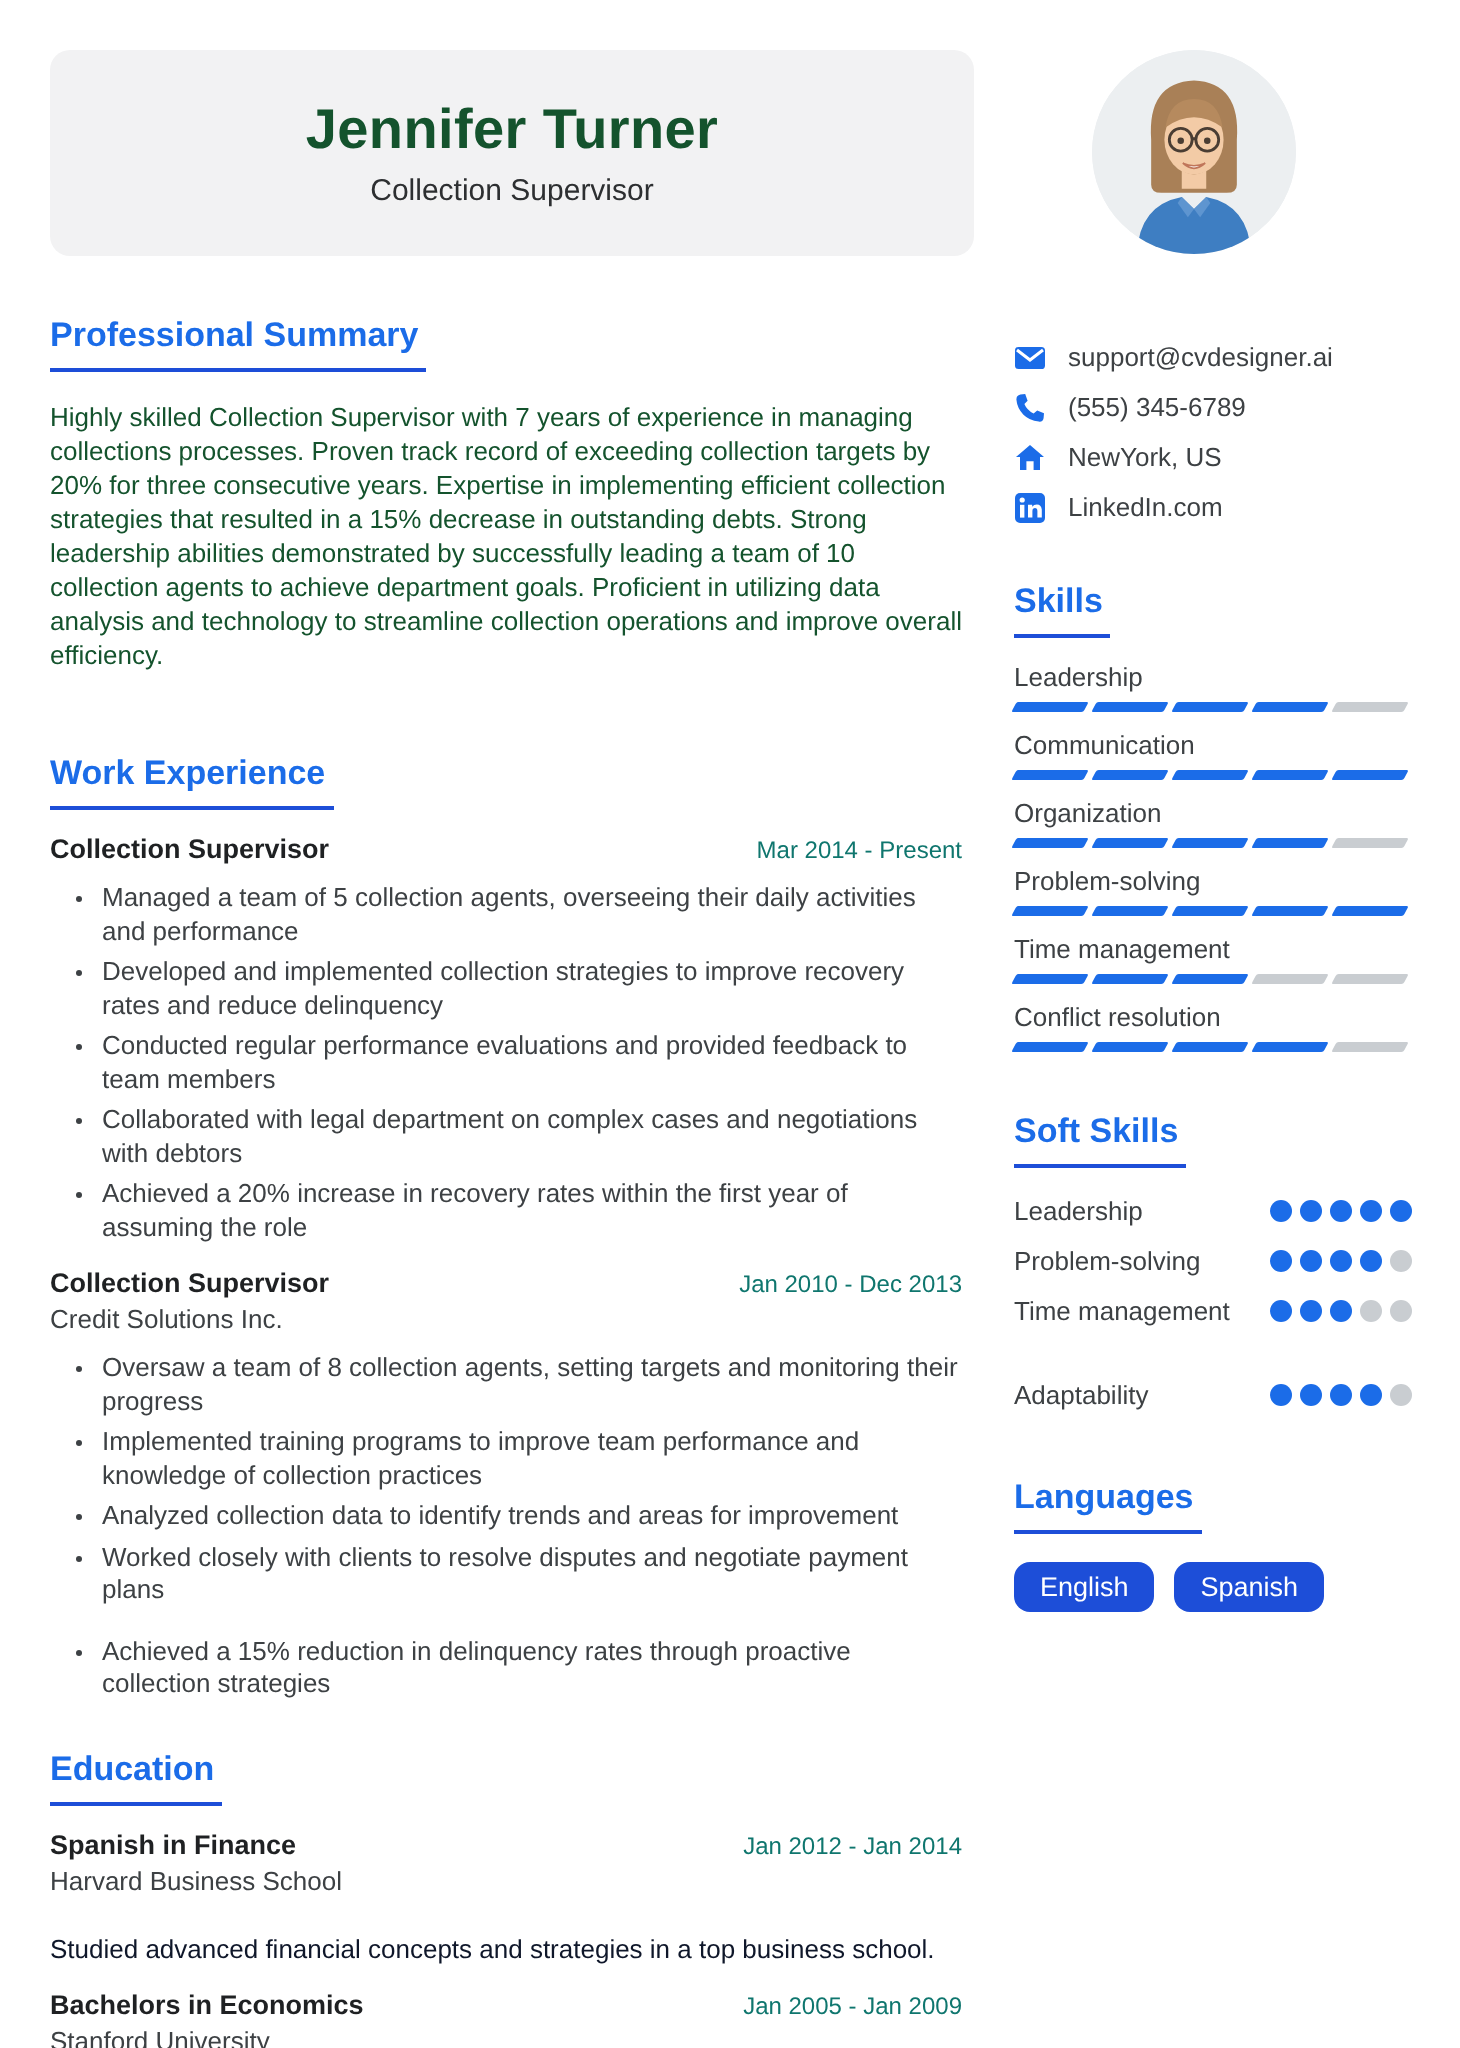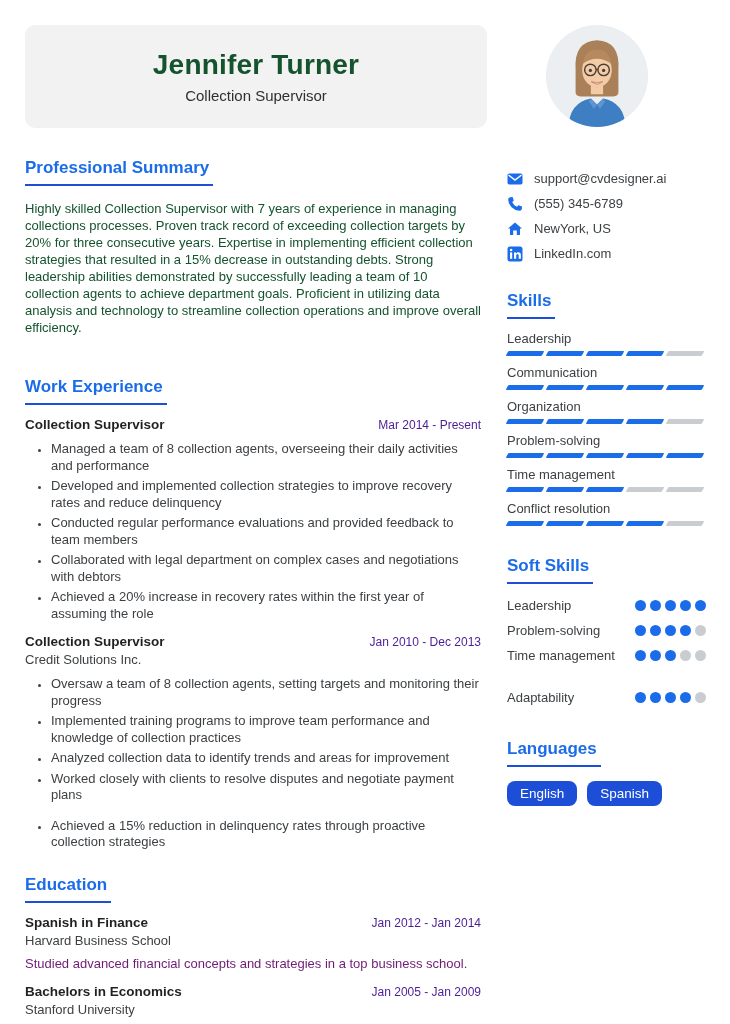--- a/index.html
+++ b/index.html
@@ -46,29 +46,29 @@
 
   
   .summary-text { margin-top: 14px; font-size: 13px; line-height: 17px; color: #14532d; }
 
   .sec-work { margin-top: 41px; }
   .sec-edu { margin-top: 24px; }
 
   .job { margin-top: 12px; }
   .job-head, .edu-head { display: flex; justify-content: space-between; align-items: baseline; }
   .job-title, .edu-degree { font-size: 13.5px; font-weight: 700; color: #1f2123; }
-  .job-dates, .edu-dates { font-size: 12px; color: #4c1d95; }
+  .job-dates, .edu-dates { font-size: 12px; color: #0f766e; }
   .job-company, .edu-school { font-size: 13px; color: #3d4144; margin-top: 3px; }
   ul.bullets { margin: 9px 0 2px; padding-left: 26px; }
   ul.bullets li { font-size: 13px; line-height: 16.5px; color: #3d4144; margin-bottom: 4px; }
   ul.bullets li::marker { color: #3d4144; font-size: 11px; }
   .jobs .job:nth-child(2) ul.bullets li:last-child { margin-top: 14px; }
 
   .edu-item { margin-top: 12px; }
-  .edu-desc { font-size: 13px; color: #701a75; margin-top: 7px; line-height: 17px; }
+  .edu-desc { font-size: 13px; color: #0f172a; margin-top: 18px; line-height: 17px; }
 
   
   .contact-list { margin-top: 13px; }
   .contact-item { display: flex; align-items: flex-start; margin-bottom: 9px; cursor: pointer; }
   .contact-item .cicon { width: 16px; height: 16px; margin-right: 11px; flex: 0 0 16px; }
   .contact-item span.ctext { font-size: 13px; color: #3d4144; }
 
   .sec-skills { margin-top: 29px; }
   .skill-list { margin-top: 12px; }
   .skill-item { margin-bottom: 9px; }
@@ -140,21 +140,21 @@
         <h2 class="sec">Work Experience</h2>
         <div class="jobs">
 
             <div class="job">
               <div class="job-head">
                 <span class="job-title">Collection Supervisor</span>
                 <span class="job-dates">Mar 2014 - Present</span>
               </div>
               <ul class="bullets">
 
-                  <li>Managed a team of 8 collection agents, overseeing their daily activities and performance</li>
+                  <li>Managed a team of 5 collection agents, overseeing their daily activities and performance</li>
 
                   <li>Developed and implemented collection strategies to improve recovery rates and reduce delinquency</li>
 
                   <li>Conducted regular performance evaluations and provided feedback to team members</li>
 
                   <li>Collaborated with legal department on complex cases and negotiations with debtors</li>
 
                   <li>Achieved a 20% increase in recovery rates within the first year of assuming the role</li>
 
               </ul>

